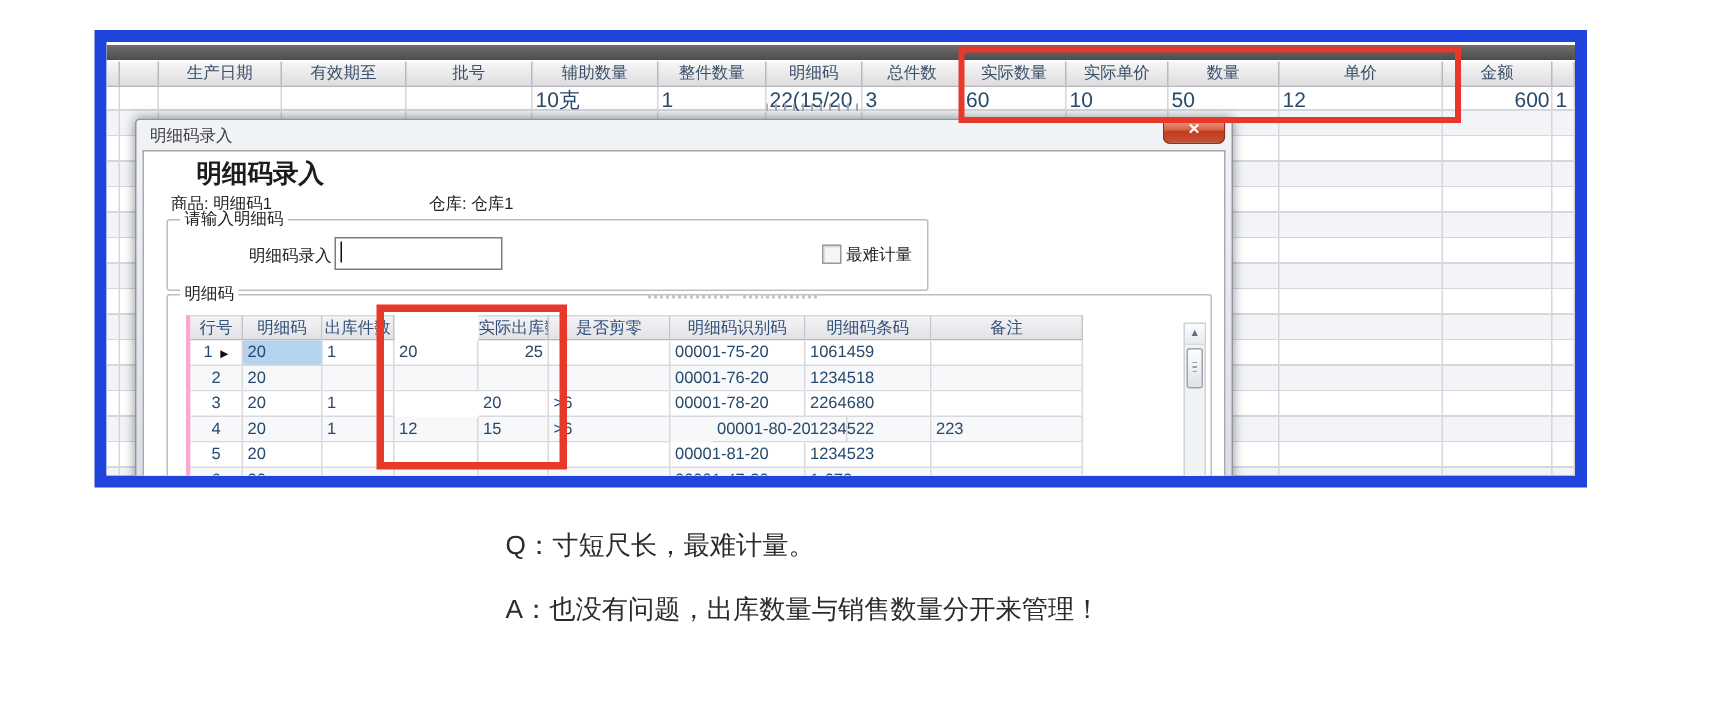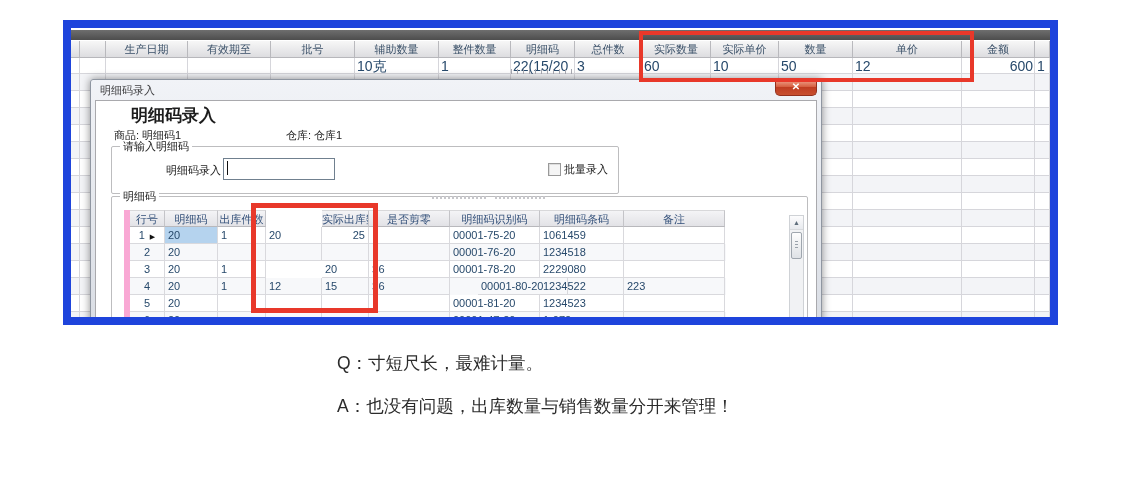--- a/index.html
+++ b/index.html
@@ -48,21 +48,21 @@
   .text-input{position:absolute;left:111px;top:11px;width:110px;height:20px;background:#fff;
     border:1px solid #70808f;}
   .caret{position:absolute;left:3px;top:2px;width:1px;height:14px;background:#111;}
   .checkbox{position:absolute;left:436px;top:16px;width:11px;height:11px;background:#f5f5f5;
     border:1px solid #999;box-shadow:inset 1px 1px 0 #ddd;}
   .checkbox-label{position:absolute;left:452px;top:15px;font-size:11px;color:#222;}
   #groupGrid{left:15px;top:95px;width:695px;height:150px;}
   .dots{position:absolute;top:-1px;height:3px;
     background:repeating-linear-gradient(to right,#c6c6ca 0 2px,transparent 2px 4px);}
   .dgrid{position:absolute;left:12px;top:13px;width:596px;height:109px;overflow:hidden;
-    border-left:6px solid #f9a8d4;box-sizing:content-box;}
+    border-left:3px solid #f9a8d4;box-sizing:content-box;}
   .dg-row{position:relative;height:17px;}
   .dg-th{position:absolute;top:0;height:17px;box-sizing:border-box;
     background:linear-gradient(#f4f4f6,#e2e2e6);border-right:1px solid #c4c4c8;
     border-bottom:1px solid #b8b8bc;border-top:1px solid #d8d8da;
     font-size:11px;color:#33507a;text-align:center;line-height:16px;
     overflow:hidden;white-space:nowrap;}
   .dg-td{position:absolute;top:0;height:17px;box-sizing:border-box;
     border-right:1px solid #d9d9dd;border-bottom:1px solid #d9d9dd;
     font-size:11px;color:#27496b;line-height:16px;padding:0 3px;
     overflow:hidden;white-space:nowrap;}
@@ -158,21 +158,21 @@
           <div class="dlg-product">商品: 明细码1</div>
           <div class="dlg-warehouse">仓库: 仓库1</div>
 
           <div class="group" id="groupInput">
             <div class="group-label">请输入明细码</div>
             <div class="input-label">明细码录入</div>
             <div class="text-input">
               <div class="caret"></div>
             </div>
             <div class="checkbox"></div>
-            <div class="checkbox-label">批量录入</div>
+            <div class="checkbox-label">最难计量</div>
           </div>
 
           <div class="group" id="groupGrid">
             <div class="group-label">明细码</div>
             <div class="dots" style="left:320px;width:55px;"></div>
             <div class="dots" style="left:383px;width:50px;"></div>
             <div class="dgrid" id="dgrid">
                 <div class="dg-row">
                   <div class="dg-th" style="left: 0px; width: 35px;">行号</div>
                   <div class="dg-th" style="left: 35px; width: 53px;">明细码</div>
@@ -207,21 +207,21 @@
                   <div class="dg-td" style="left: 494px; width: 101px;"></div>
                 </div>
                 <div class="dg-row" style="background: rgb(255, 255, 255);">
                   <div class="dg-td" style="left: 0px; width: 35px; text-align: center;">3</div>
                   <div class="dg-td" style="left: 35px; width: 53px;">20</div>
                   <div class="dg-td" style="left: 88px; width: 48px;">1</div>
                   <div class="dg-td" style="left: 136px; width: 56px; margin-top: 43px;">18</div>
                   <div class="dg-td" style="left: 192px; width: 47px;">20</div>
                   <div class="dg-td" style="left: 239px; width: 81px;">&gt;6</div>
                   <div class="dg-td" style="left: 320px; width: 90px;">00001-78-20</div>
-                  <div class="dg-td" style="left: 410px; width: 84px;">2229080</div>
+                  <div class="dg-td" style="left: 410px; width: 84px;">2264680</div>
                   <div class="dg-td" style="left: 494px; width: 101px;"></div>
                 </div>
                 <div class="dg-row" style="background: rgb(247, 248, 250);">
                   <div class="dg-td" style="left: 0px; width: 35px; text-align: center;">4</div>
                   <div class="dg-td" style="left: 35px; width: 53px;">20</div>
                   <div class="dg-td" style="left: 88px; width: 48px;">1</div>
                   <div class="dg-td" style="left: 136px; width: 56px;">12</div>
                   <div class="dg-td" style="left: 192px; width: 47px;">15</div>
                   <div class="dg-td" style="left: 239px; width: 81px;">&gt;6</div>
                   <div class="dg-td" style="left: 320px; width: 90px; margin-left: 28px;">00001-80-20</div>

